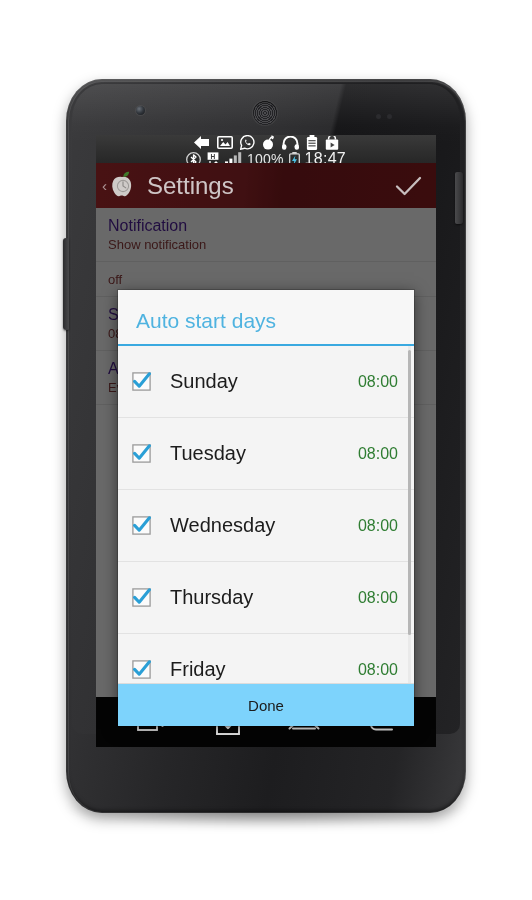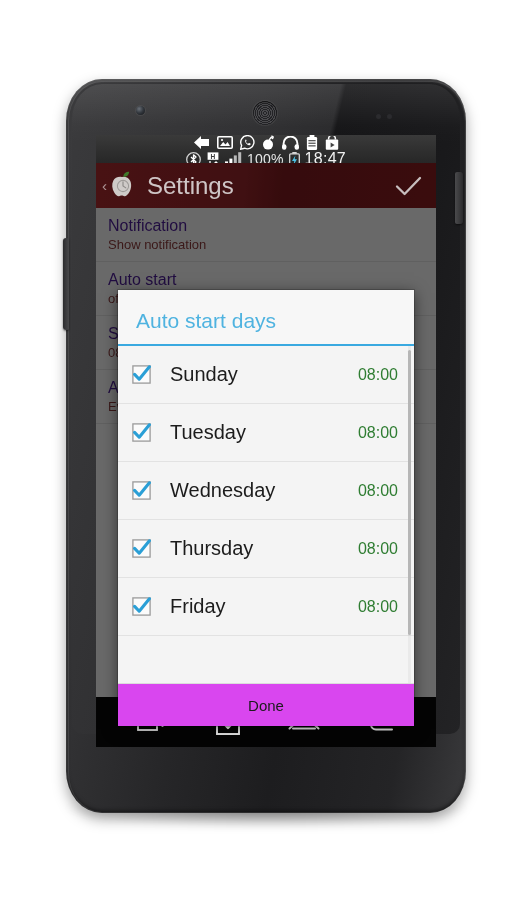--- a/index.html
+++ b/index.html
@@ -294,21 +294,21 @@
     background: #3aa9e0;
   }
   .dialog-list {
     position: relative;
     height: 337px;
     overflow: hidden;
     background: #f4f4f4;
   }
   .day-row {
     position: relative;
-    height: 58px;
+    height: 72px;
     display: flex;
     align-items: center;
     border-bottom: 1px solid #e2e2e2;
     box-sizing: border-box;
     padding: 0 16px 0 14px;
     background: #f4f4f4;
   }
   .chk {
     width: 19px;
     height: 19px;
@@ -338,21 +338,21 @@
     right: 3px;
     top: 4px;
     width: 3px;
     height: 285px;
     background: #b6b6b6;
     border-radius: 2px;
   }
   .dialog-footer {
     position: relative;
     height: 42px;
-    background: #d946ef;
+    background: #7dd3fc;
     border-top: 1px solid #dcdcdc;
     display: flex;
     align-items: center;
     justify-content: center;
   }
   .done-btn {
     color: #1b1b1b;
     font-size: 15px;
     background: none;
     border: none;
@@ -479,21 +479,20 @@
         <path d="M2 11.5L9.6 19 25 3" fill="none" stroke="currentColor" stroke-width="2.3" stroke-linecap="round" stroke-linejoin="round"></path>
       </svg>
     </div>
 
     <div class="app-content">
       <div class="pref-row">
         <div class="pref-title">Notification</div>
         <div class="pref-sub">Show notification</div>
       </div>
       <div class="pref-row">
-        <div class="pref-title">Auto start</div>
         <div class="pref-sub">off</div>
       </div>
       <div class="pref-row">
         <div class="pref-title">Start time</div>
         <div class="pref-sub">08:00</div>
       </div>
       <div class="pref-row">
         <div class="pref-title">Auto start days</div>
         <div class="pref-sub">Every day</div>
       </div>

